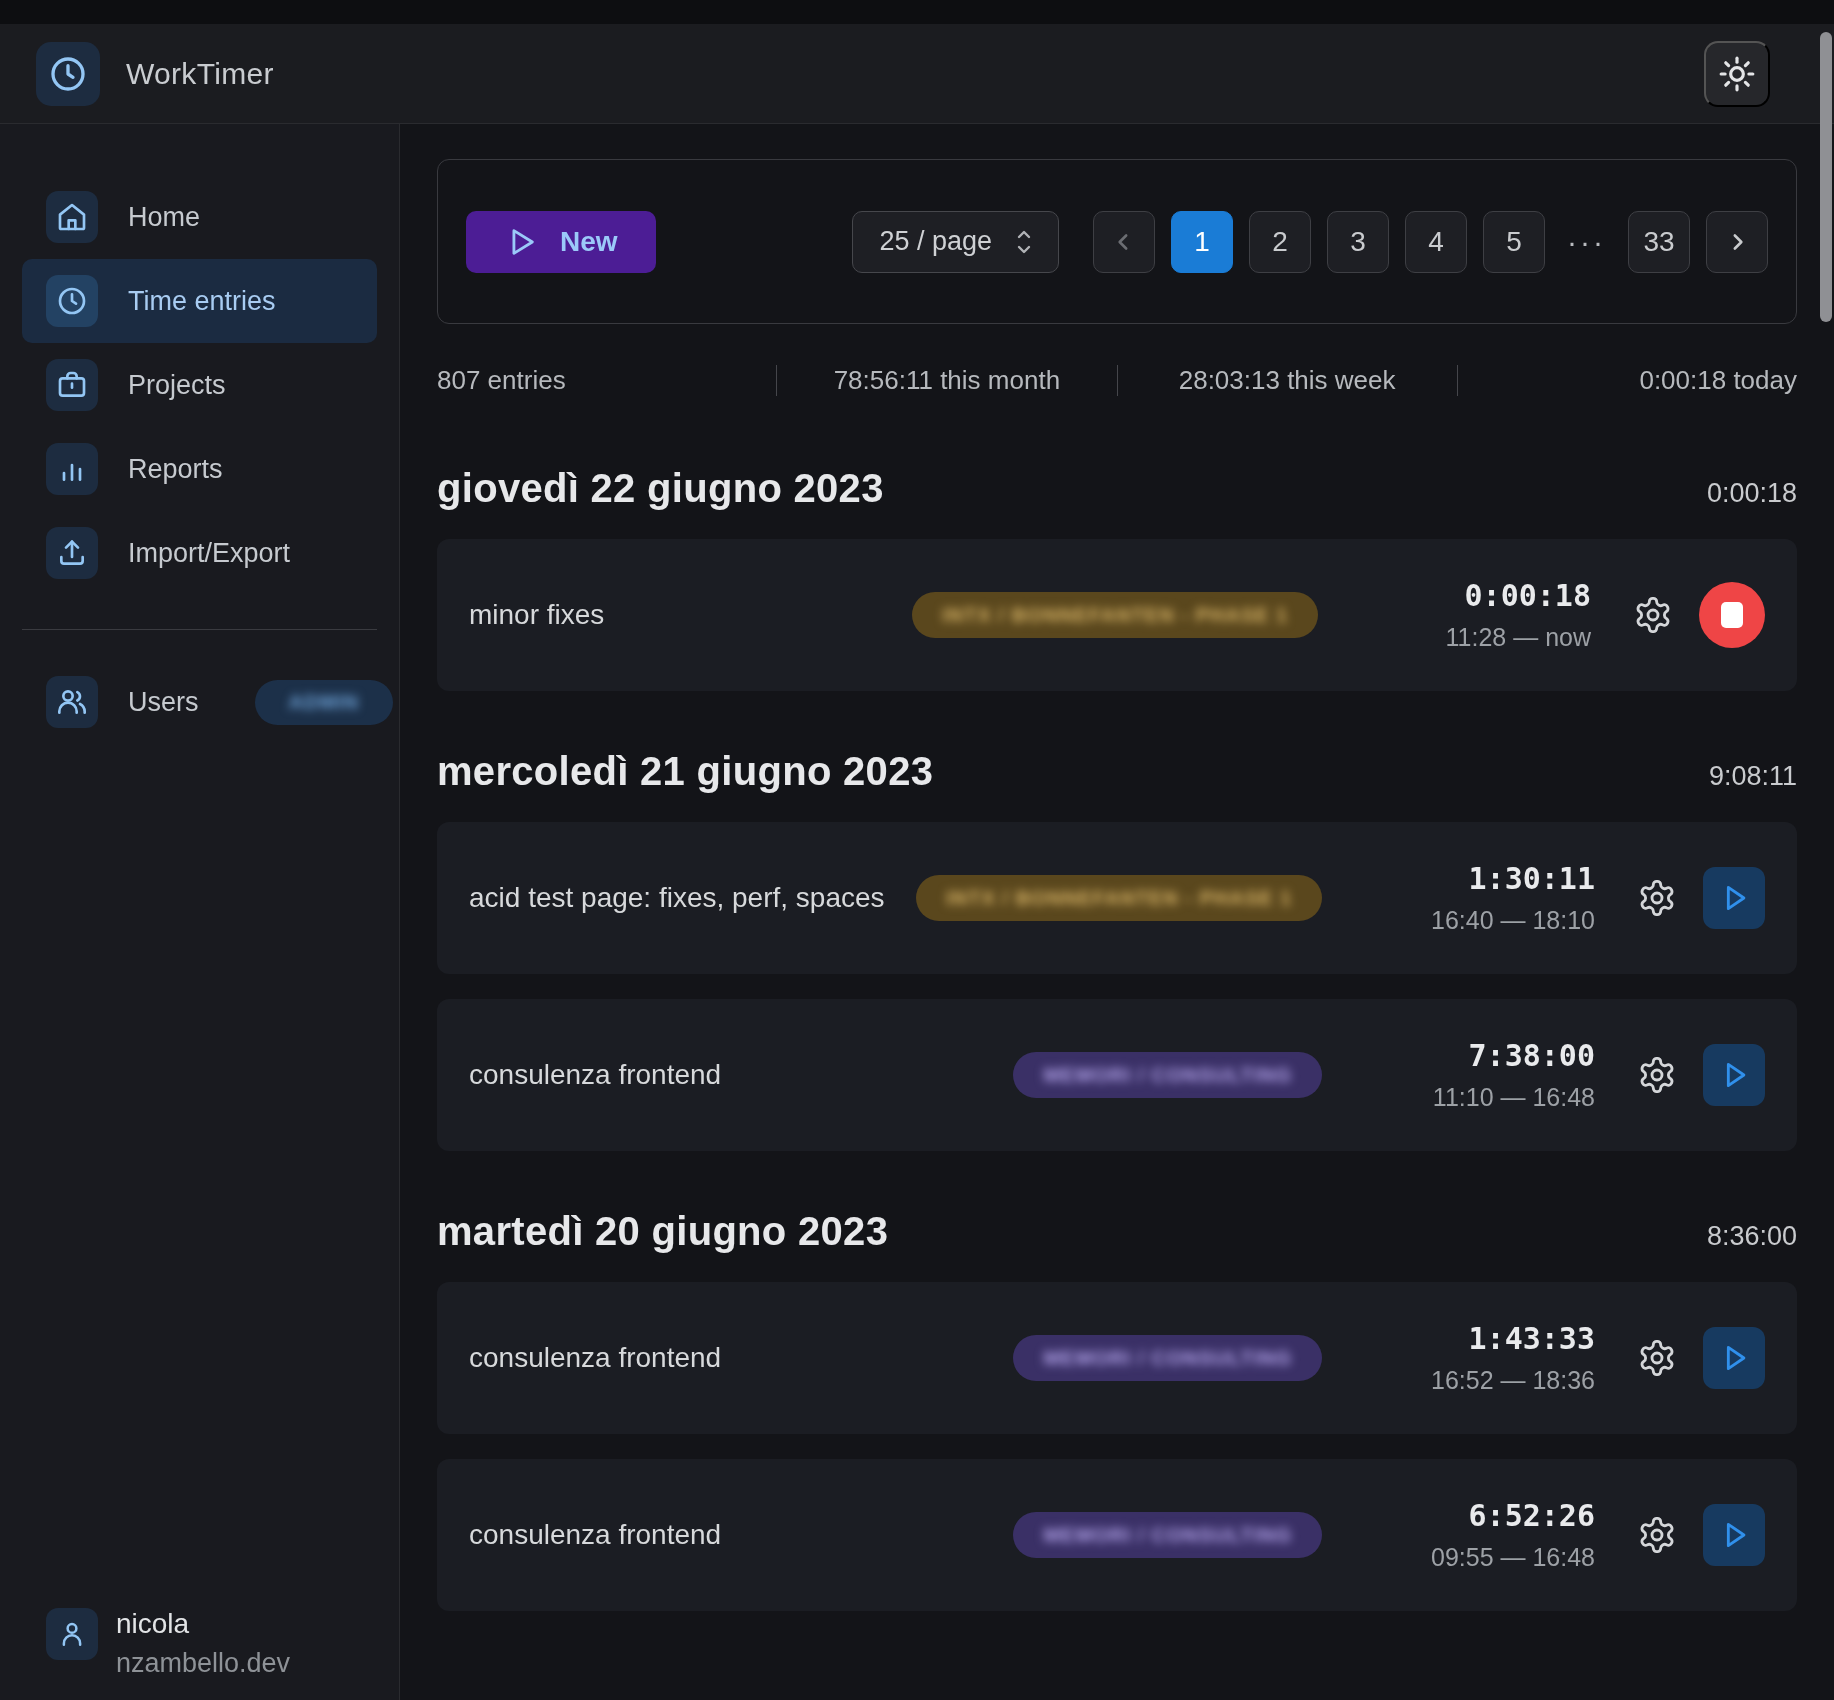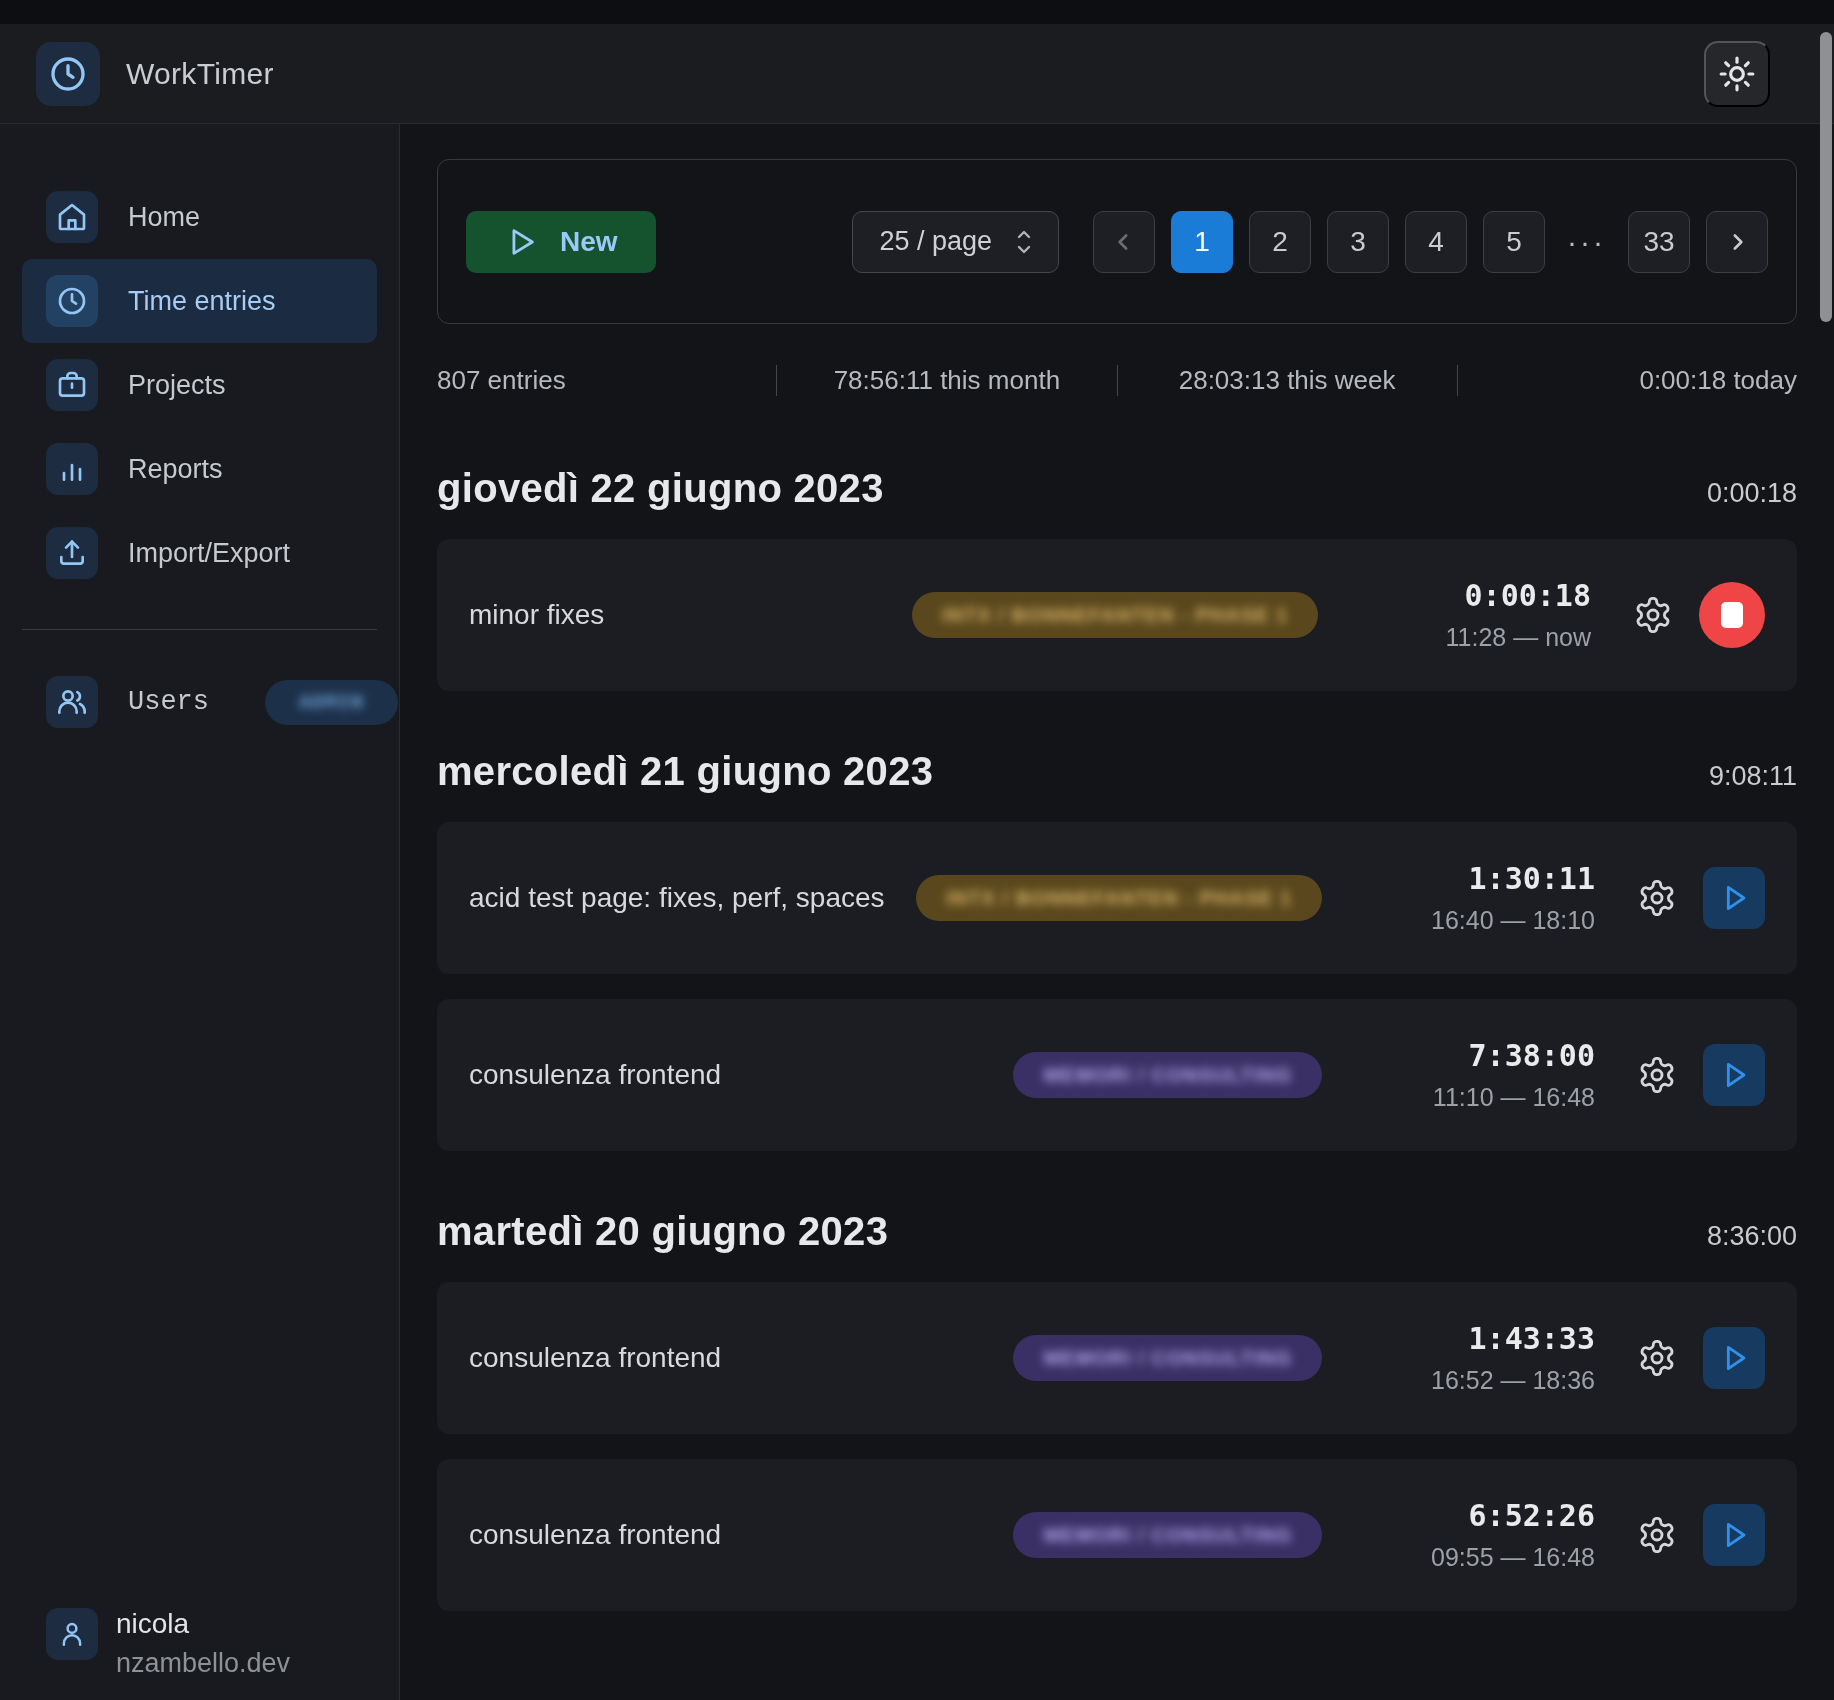--- a/index.html
+++ b/index.html
@@ -43,21 +43,21 @@
   }
   .nav-item .chip {
     width:52px; height:52px; border-radius:12px; background:#1d2c40;
     display:flex; align-items:center; justify-content:center; color:#93c6f4; flex-shrink:0;
   }
   .nav-item .label { font-size:27px; color:#c6cacf; }
   .nav-item.active { background:#1b2b41; }
   .nav-item.active .chip { background:#234263; }
   .nav-item.active .label { color:#a8ccf2; }
   .side-sep { border:none; border-top:1px solid #3a3b40; margin:34px 22px 30px 22px; }
-  .users-item { height:84px;font-family:Liberation Mono, monospace; }
+  .users-item { height:84px; }
   .admin-badge {
     margin-left:26px; background:#1c3049; color:#6fa3d8;
     font-size:20px; font-weight:bold; letter-spacing:1px;
     padding:11px 34px; border-radius:24px;
   }
   .blurred { filter:blur(5px); }
   .side-spacer { flex:1; }
   .profile { display:flex; gap:18px; padding:0 24px; margin:0 22px; }
   .profile .chip {
     width:52px; height:52px; border-radius:12px; background:#1d2c40;
@@ -65,21 +65,21 @@
   }
   .profile-name { font-size:28px; color:#e2e4e6; margin-bottom:8px; }
   .profile-domain { font-size:27px; color:#8e9297; }
   
   .main { flex:1; padding:35px 37px 0 37px; overflow:hidden; }
   .toolbar-card {
     border:1px solid #393a3f; border-radius:12px; height:165px;
     display:flex; align-items:center; padding:0 28px;
   }
   .new-btn {
-    display:flex; align-items:center; gap:22px; background:#14532d;
+    display:flex; align-items:center; gap:22px; background:#4c1d95;
     border:none; border-radius:10px; height:62px; padding:0 38px;
     color:#9bc9f9; font-size:28px; font-weight:bold; cursor:pointer;
     font-family:"Liberation Sans", sans-serif;
   }
   .toolbar-right { margin-left:auto; display:flex; align-items:center; gap:16px; }
   .page-size-select {
     display:flex; align-items:center; gap:20px; background:#1e1f24;
     border:1px solid #46474c; border-radius:10px; height:62px; padding:0 22px 0 26px;
     color:#cfd1d4; font-size:27px; cursor:pointer; margin-right:18px;
   }

